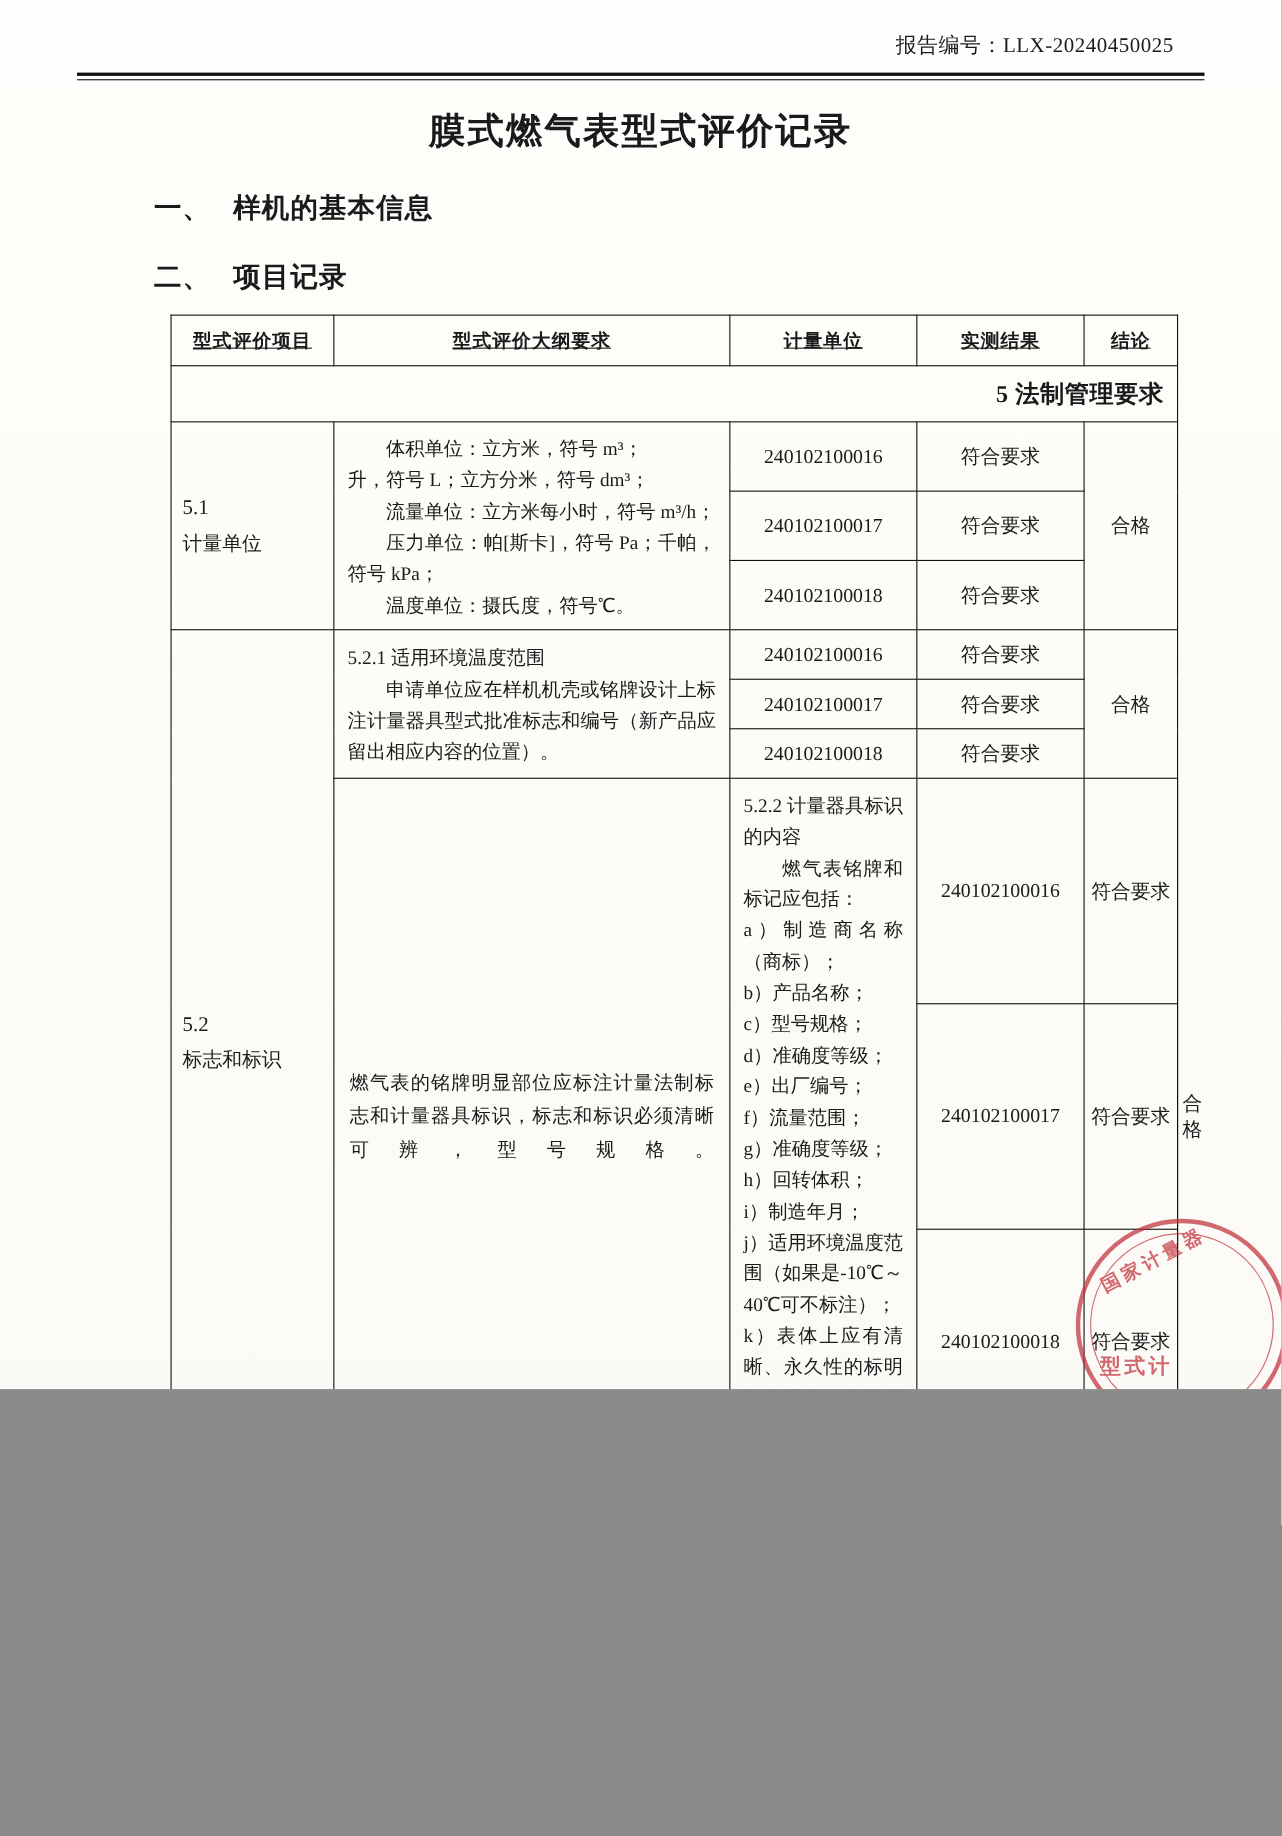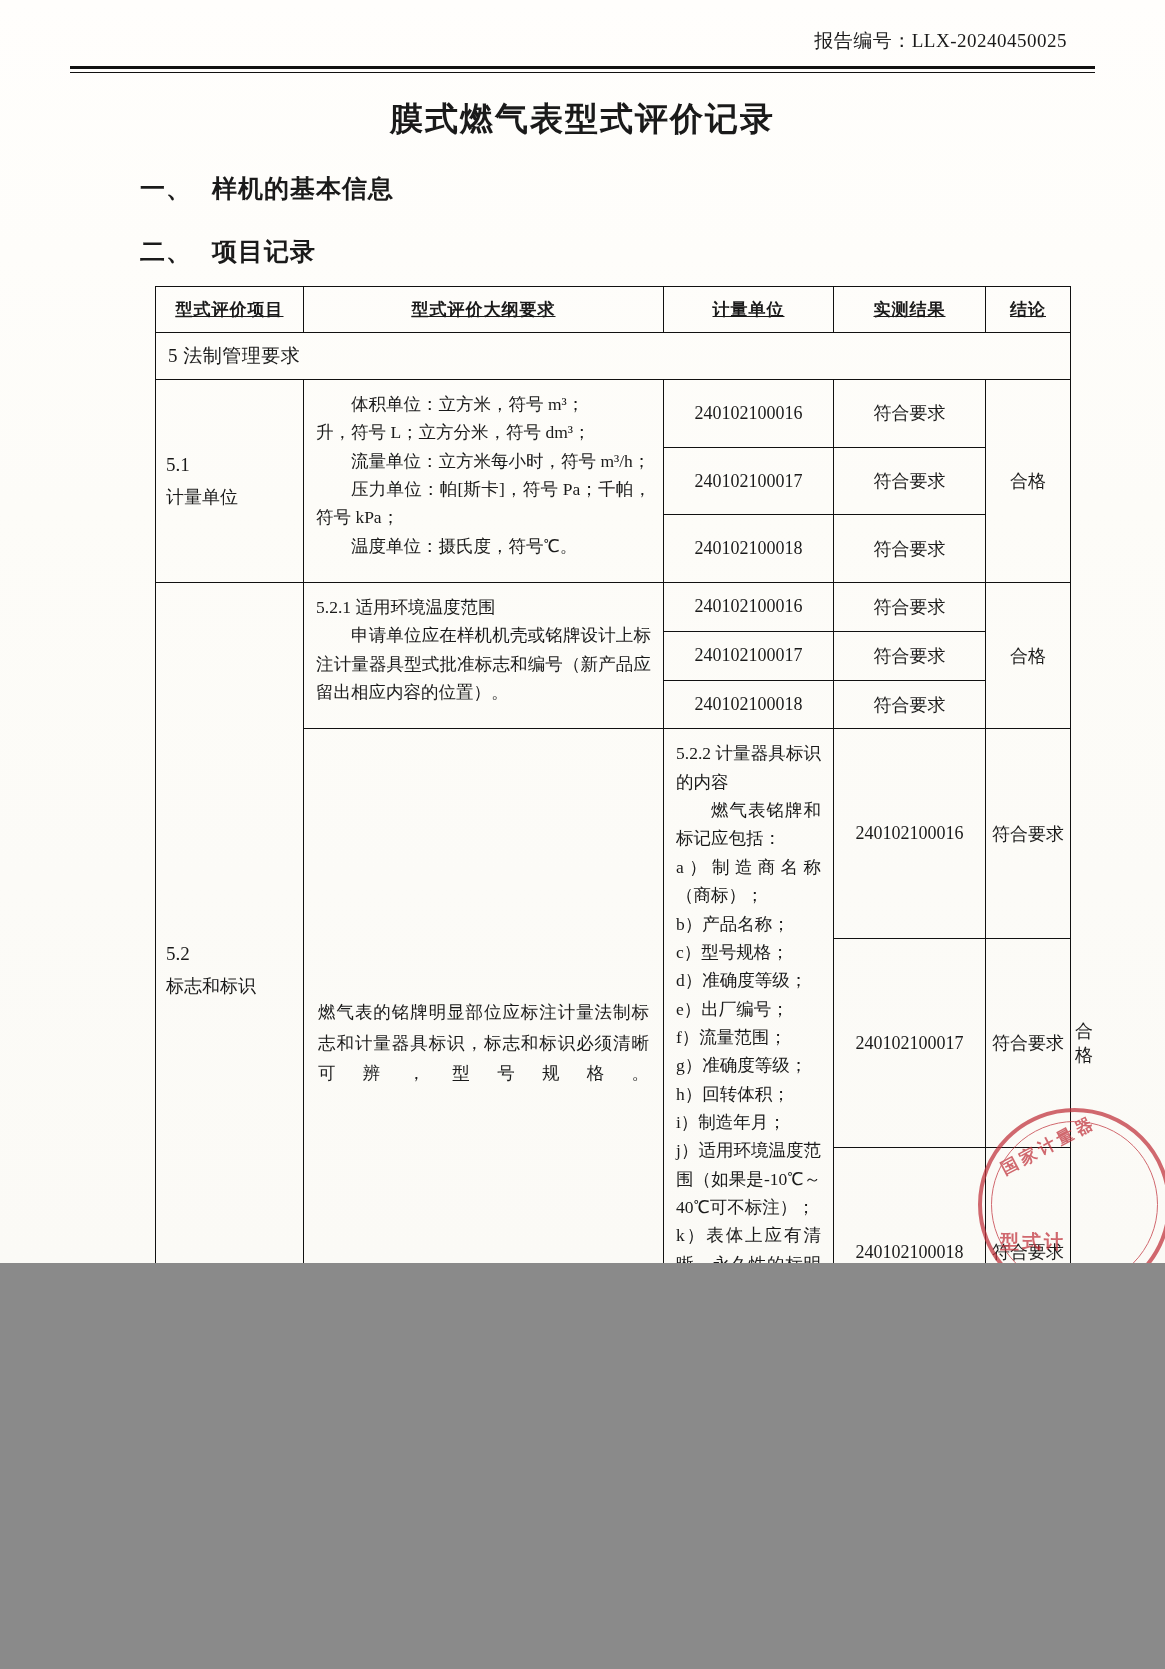--- a/index.html
+++ b/index.html
@@ -112,37 +112,38 @@
     letter-spacing: 1px;
     text-decoration: underline;
   }
   .col-a { width: 148px; }
   .col-b { width: 360px; }
   .col-c { width: 170px; }
   .col-d { width: 152px; }
   .col-e { width: 85px; }
 
   td.sub-head {
-    font-weight: normal;
+    font-weight: bold;
     padding: 10px 12px;
-    font-size: 19px;
+    font-size: 22px;
     letter-spacing: 0.5px;
+    text-align: right;
   }
   td.item {
     padding: 8px 10px;
     line-height: 1.55;
     text-align: left;
   }
   td.center {
     text-align: center;
     padding: 10px 4px;
     font-size: 18px;
   }
   td.req {
-    padding: 10px 12px 22px 12px;
+    padding: 10px 12px 8px 12px;
     line-height: 1.62;
     text-align: justify;
   }
   td.req .indent { display: block; text-indent: 2em; }
   td.req .plain { display: block; }
   td.vert {
     padding: 10px 14px;
     line-height: 1.75;
     text-align: justify;
     text-align-last: justify;

